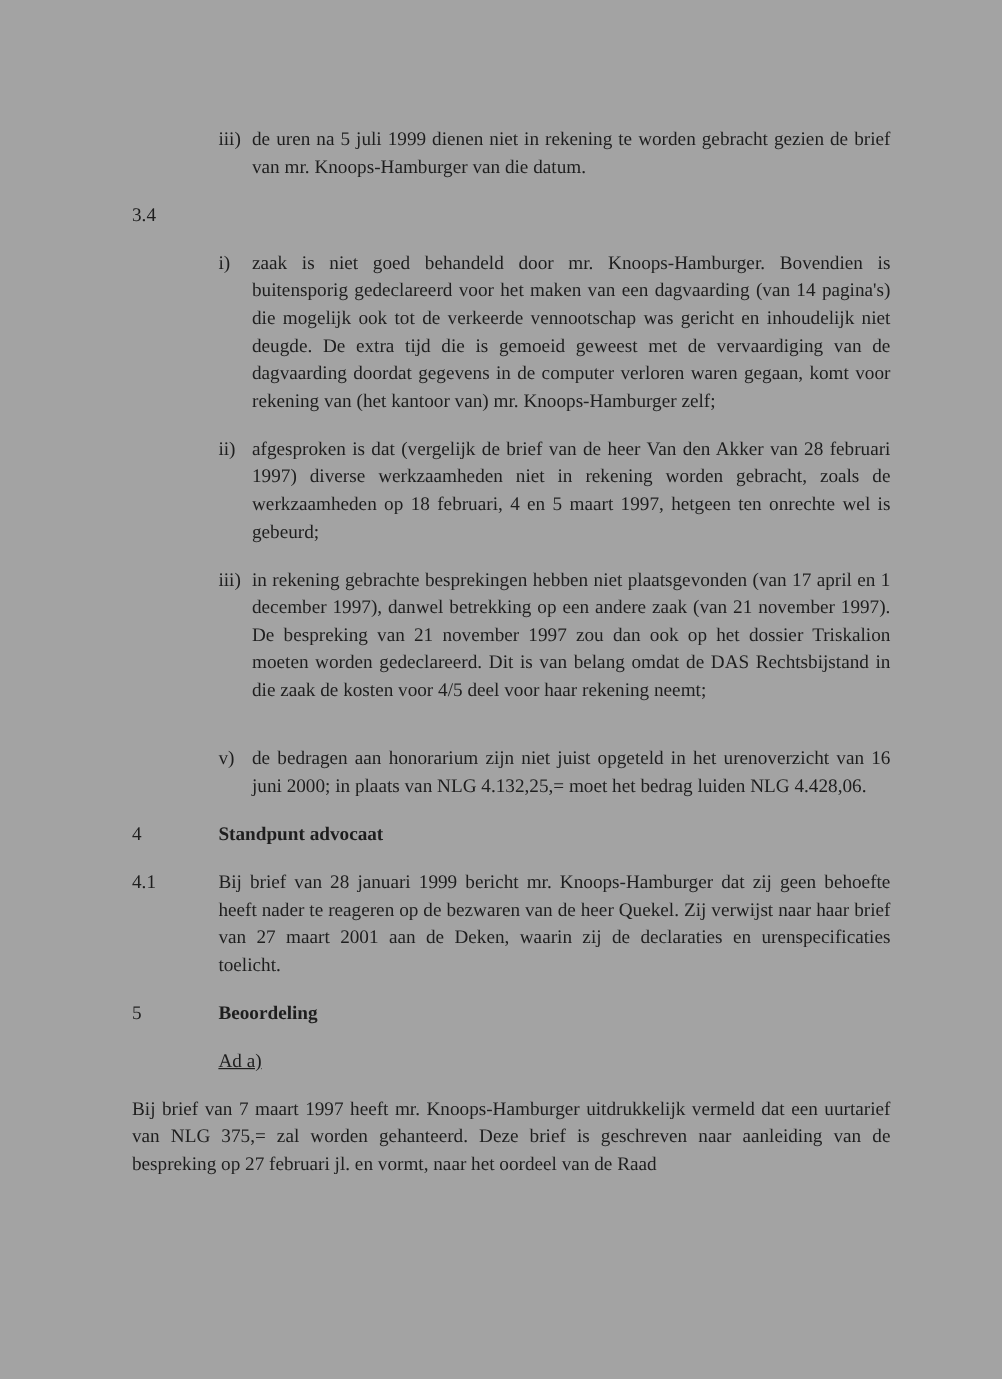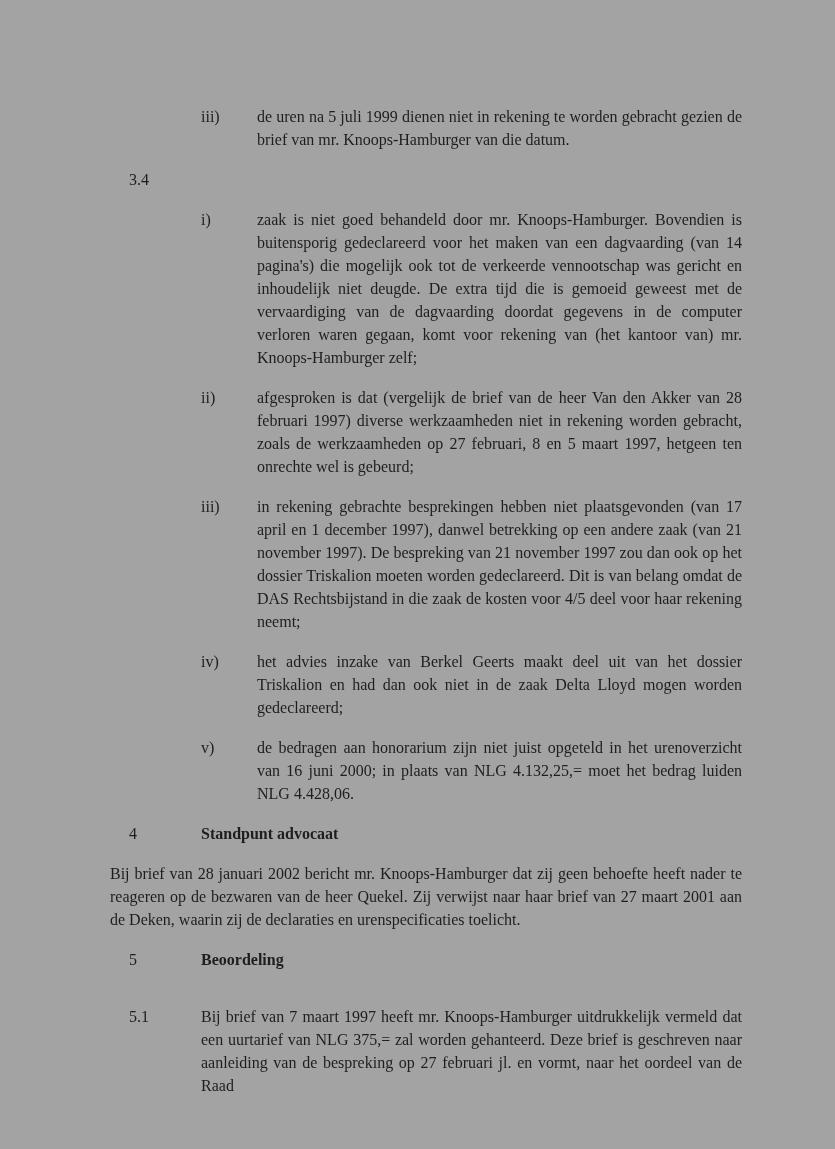--- a/index.html
+++ b/index.html
@@ -26,37 +26,35 @@
     padding: 105px 93px 0 110px;
     box-sizing: border-box;
   }
   .row {
     display: flex;
     margin-bottom: 17px;
   }
   .num-col {
     width: 72px;
     flex-shrink: 0;
-    margin-left: 19px;
   }
   .body-col {
     flex: 1;
     min-width: 0;
   }
   .li {
     display: flex;
   }
   .li-marker {
     width: 28px;
     flex-shrink: 0;
   }
   .li-text {
     flex: 1;
     text-align: justify;
-    margin-left: 28px;
   }
   .para-text {
     text-align: justify;
   }
   .heading-underline {
     text-decoration: underline;
   }
   .heading-bold {
     font-weight: bold;
     margin-top: 26px;
@@ -90,80 +88,77 @@
           <span class="li-text">zaak is niet goed behandeld door mr. Knoops-Hamburger. Bovendien is buitensporig gedeclareerd voor het maken van een dagvaarding (van 14 pagina's) die mogelijk ook tot de verkeerde vennootschap was gericht en inhoudelijk niet deugde. De extra tijd die is gemoeid geweest met de vervaardiging van de dagvaarding doordat gegevens in de computer verloren waren gegaan, komt voor rekening van (het kantoor van) mr. Knoops-Hamburger zelf;</span>
         </div>
       </div>
     </div>
 
     <div class="row">
       <div class="num-col"></div>
       <div class="body-col">
         <div class="li">
           <span class="li-marker">ii)</span>
-          <span class="li-text">afgesproken is dat (vergelijk de brief van de heer Van den Akker van 28 februari 1997) diverse werkzaamheden niet in rekening worden gebracht, zoals de werkzaamheden op 27 februari, 8 en 5 maart 1997, hetgeen ten onrechte wel is gebeurd;</span>
+          <span class="li-text">afgesproken is dat (vergelijk de brief van de heer Van den Akker van 28 februari 1997) diverse werkzaamheden niet in rekening worden gebracht, zoals de werkzaamheden op 18 februari, 4 en 5 maart 1997, hetgeen ten onrechte wel is gebeurd;</span>
         </div>
       </div>
     </div>
 
     <div class="row">
       <div class="num-col"></div>
       <div class="body-col">
         <div class="li">
           <span class="li-marker">iii)</span>
           <span class="li-text">in rekening gebrachte besprekingen hebben niet plaatsgevonden (van 17 april en 1 december 1997), danwel betrekking op een andere zaak (van 21 november 1997). De bespreking van 21 november 1997 zou dan ook op het dossier Triskalion moeten worden gedeclareerd. Dit is van belang omdat de DAS Rechtsbijstand in die zaak de kosten voor 4/5 deel voor haar rekening neemt;</span>
         </div>
       </div>
     </div>
 
     <div class="row">
       <div class="num-col"></div>
-      <div class="body-col">
-        <div class="li">
-          <span class="li-marker">iv)</span>
-          <span class="li-text">het advies inzake van Berkel Geerts maakt deel uit van het dossier Triskalion en had dan ook niet in de zaak Delta Lloyd mogen worden gedeclareerd;</span>
-        </div>
-      </div>
     </div>
 
     <div class="row">
       <div class="num-col"></div>
       <div class="body-col">
         <div class="li">
           <span class="li-marker">v)</span>
           <span class="li-text">de bedragen aan honorarium zijn niet juist opgeteld in het urenoverzicht van 16 juni 2000; in plaats van NLG 4.132,25,= moet het bedrag luiden NLG 4.428,06.</span>
         </div>
       </div>
     </div>
 
     <div class="row">
       <div class="num-col">4</div>
       <div class="body-col">
         <span class="heading-bold">Standpunt advocaat</span>
       </div>
     </div>
 
     <div class="row">
+      <div class="num-col">4.1</div>
       <div class="body-col">
-        <div class="para-text">Bij brief van 28 januari 2002 bericht mr. Knoops-Hamburger dat zij geen behoefte heeft nader te reageren op de bezwaren van de heer Quekel. Zij verwijst naar haar brief van 27 maart 2001 aan de Deken, waarin zij de declaraties en urenspecificaties toelicht.</div>
+        <div class="para-text">Bij brief van 28 januari 1999 bericht mr. Knoops-Hamburger dat zij geen behoefte heeft nader te reageren op de bezwaren van de heer Quekel. Zij verwijst naar haar brief van 27 maart 2001 aan de Deken, waarin zij de declaraties en urenspecificaties toelicht.</div>
       </div>
     </div>
 
     <div class="row">
       <div class="num-col">5</div>
       <div class="body-col">
         <span class="heading-bold">Beoordeling</span>
       </div>
     </div>
 
     <div class="row">
       <div class="num-col"></div>
+      <div class="body-col">
+        <span class="heading-underline">Ad a)</span>
+      </div>
     </div>
 
     <div class="row">
-      <div class="num-col">5.1</div>
       <div class="body-col">
         <div class="para-text">Bij brief van 7 maart 1997 heeft mr. Knoops-Hamburger uitdrukkelijk vermeld dat een uurtarief van NLG 375,= zal worden gehanteerd. Deze brief is geschreven naar aanleiding van de bespreking op 27 februari jl. en vormt, naar het oordeel van de Raad</div>
       </div>
     </div>
 
   </div>
 </div>
 
 </body></html>

